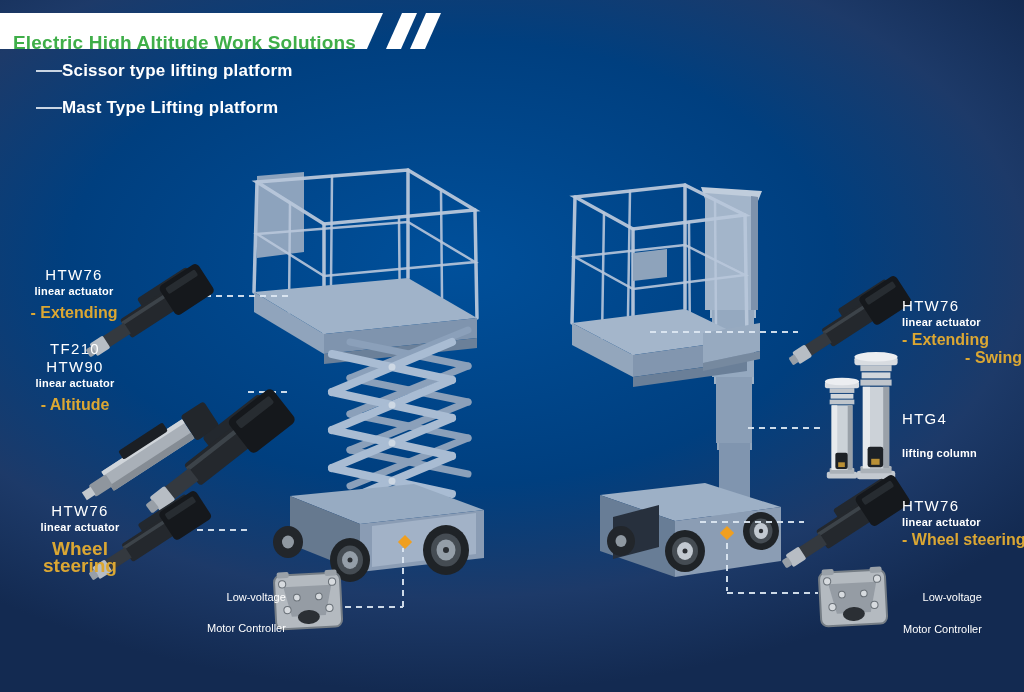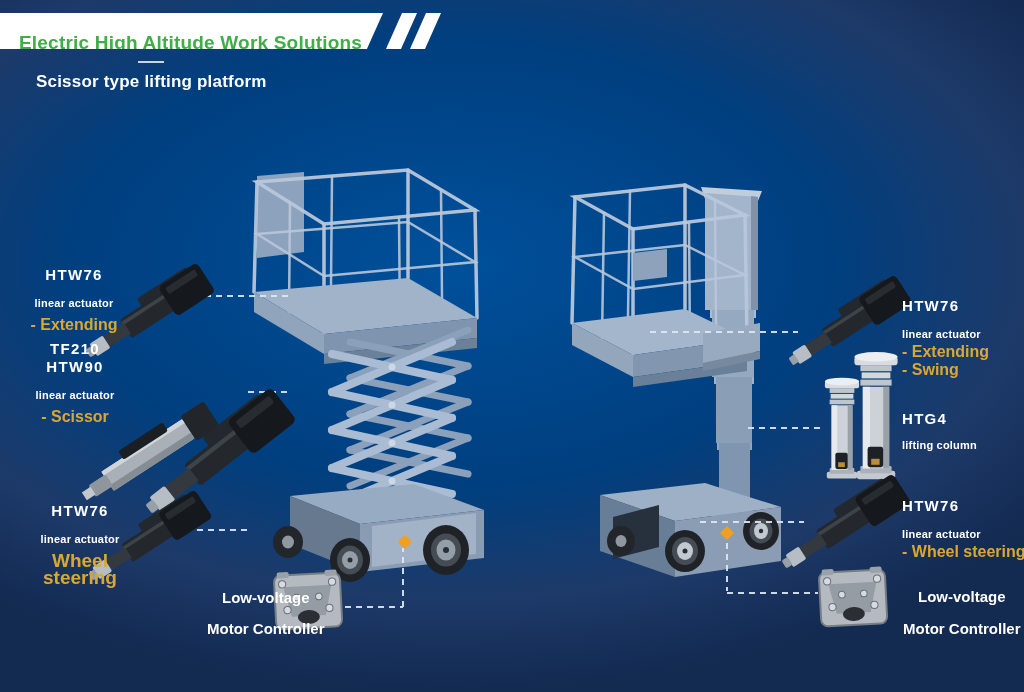--- a/index.html
+++ b/index.html
@@ -14,37 +14,37 @@
     font-family:"Liberation Sans",sans-serif;
     background:radial-gradient(ellipse 72% 62% at 44% 38%,
        var(--bg-center,#00509b) 0%, var(--bg-mid,#003f7f) 52%,
        #1d3a69 78%, var(--bg-edge,#132a51) 100%);
   }
   
   .banner{position:absolute;top:13px;left:0;width:383px;height:36px;
     background:var(--banner-white,#fff);
     clip-path:polygon(0 0,100% 0,95.8% 100%,0 100%);
     display:flex;align-items:center;}
-  .banner-title{padding-left:19px;font-size:19px;font-weight:700;
+  .banner-title{padding-left:13px;font-size:19px;font-weight:700;
     color:var(--title-green,#3fae49);letter-spacing:.2px;white-space:nowrap;margin-top:24px;}
   .stripe{position:absolute;top:13px;width:15px;height:36px;
     background:var(--banner-white,#fff);transform:skewX(-24deg);}
   .stripe.s1{left:394px;} .stripe.s2{left:418px;}
-  .sub{position:absolute;left:36px;display:flex;align-items:center;gap:9px;flex-direction:column;}
+  .sub{position:absolute;left:36px;display:flex;align-items:center;}
   .sub.r1{top:61px;} .sub.r2{top:98px;}
   .sub-dash{width:26px;height:2px;background:#c9d5e3;}
   .sub-label{font-size:17px;font-weight:700;color:var(--text-white,#fff);letter-spacing:.2px;}
   
   .co{position:absolute;color:var(--text-white,#fff);text-align:center;}
   .co.left-align{text-align:left;}
-  .co-model{font-size:15px;font-weight:700;letter-spacing:1.3px;line-height:18px;}
-  .co-type{font-size:11px;font-weight:700;letter-spacing:.2px;line-height:13px;margin-top:13px;}
+  .co-model{font-size:15px;font-weight:400;letter-spacing:1.3px;line-height:18px;}
+  .co-type{font-size:11px;font-weight:700;letter-spacing:.2px;line-height:13px;margin-top:1px;}
   .co-fn{font-size:16px;font-weight:700;color:var(--accent-yellow,#dba733);line-height:17px;margin-top:6px;}
-  .co-fn + .co-fn{margin-top:1px;}
-  .ctrl{font-size:15px;font-weight:700;line-height:17px;text-align:center;color:var(--text-white,#fff);}
+  .co-fn + .co-fn{margin-top:1px;text-align:right;}
+  .ctrl{font-size:11px;font-weight:400;line-height:17px;text-align:right;color:var(--text-white,#fff);}
   .ctrl .l2{margin-top:14px;}
   
   .layer{position:absolute;pointer-events:none;}
   .dash{stroke:var(--dash-white,#dde8f3);stroke-width:2;fill:none;stroke-dasharray:6 5;opacity:.92;}
   .dot{fill:var(--dot-orange,#f09f1f);}
   .rail{stroke:#b8c7da;stroke-width:3.5;fill:none;stroke-linecap:round;opacity:.95;}
   .rail-thin{stroke:#b8c7da;stroke-width:2.5;fill:none;stroke-linecap:round;opacity:.9;}
   .arm-f{stroke:#a9bcd3;stroke-width:8;stroke-linecap:round;}
   .arm-b{stroke:#8ba0ba;stroke-width:7;stroke-linecap:round;}
 </style>
@@ -55,20 +55,24 @@
 
   <div class="banner">
     <div class="banner-title">Electric High Altitude Work Solutions</div>
   </div>
   <div class="stripe s1"></div>
   <div class="stripe s2"></div>
 
   <div class="sub r1">
     <div class="sub-dash"></div>
     <div class="sub-label">Scissor type lifting platform</div>
+  </div>
+  <div class="sub r2">
+    <div class="sub-dash"></div>
+    <div class="sub-label">Mast Type Lifting platform</div>
   </div>
 
   <svg class="layer" style="left:200px;top:160px" width="290" height="430" viewBox="0 0 290 430">
     <g>
       <polygon points="57,16 104,12 104,92 57,98" fill="#8da3bd"></polygon>
       <polygon class="rail" points="57,22 208,10 275,50 124,64"></polygon>
       <polygon class="rail-thin" points="57,74 208,62 275,102 124,116"></polygon>
       <line class="rail" x1="57" y1="22" x2="54" y2="132"></line>
       <line class="rail" x1="208" y1="10" x2="208" y2="118"></line>
       <line class="rail" x1="275" y1="50" x2="277" y2="158"></line>
@@ -258,21 +262,21 @@
   <div class="co" style="left:14px;top:266px;width:120px">
     <div class="co-model">HTW76</div>
     <div class="co-type">linear actuator</div>
     <div class="co-fn">- Extending</div>
   </div>
 
   <div class="co" style="left:15px;top:340px;width:120px">
     <div class="co-model">TF210</div>
     <div class="co-model">HTW90</div>
     <div class="co-type">linear actuator</div>
-    <div class="co-fn">- Scissor</div>
+    <div class="co-fn">- Altitude</div>
   </div>
 
   <div class="co" style="left:20px;top:502px;width:120px">
     <div class="co-model">HTW76</div>
     <div class="co-type">linear actuator</div>
     <div class="co-fn" style="font-size:19px">Wheel steering</div>
   </div>
 
   <div class="ctrl" style="position:absolute;left:207px;top:589px">
     <div class="l1">Low-voltage</div>
@@ -281,21 +285,21 @@
 
   <div class="co left-align" style="left:902px;top:297px;width:120px">
     <div class="co-model">HTW76</div>
     <div class="co-type">linear actuator</div>
     <div class="co-fn" style="margin-top:2px">- Extending</div>
     <div class="co-fn">- Swing</div>
   </div>
 
   <div class="co left-align" style="left:902px;top:410px;width:120px">
     <div class="co-model">HTG4</div>
-    <div class="co-type" style="margin-top:11px">lifting column</div>
+    <div class="co-type" style="margin-top:19px">lifting column</div>
   </div>
 
   <div class="co left-align" style="left:902px;top:497px;width:130px">
     <div class="co-model">HTW76</div>
     <div class="co-type">linear actuator</div>
     <div class="co-fn" style="margin-top:2px">- Wheel steering</div>
   </div>
 
   <div class="ctrl" style="position:absolute;left:903px;top:588px;line-height:18px">
     <div class="l1">Low-voltage</div>

